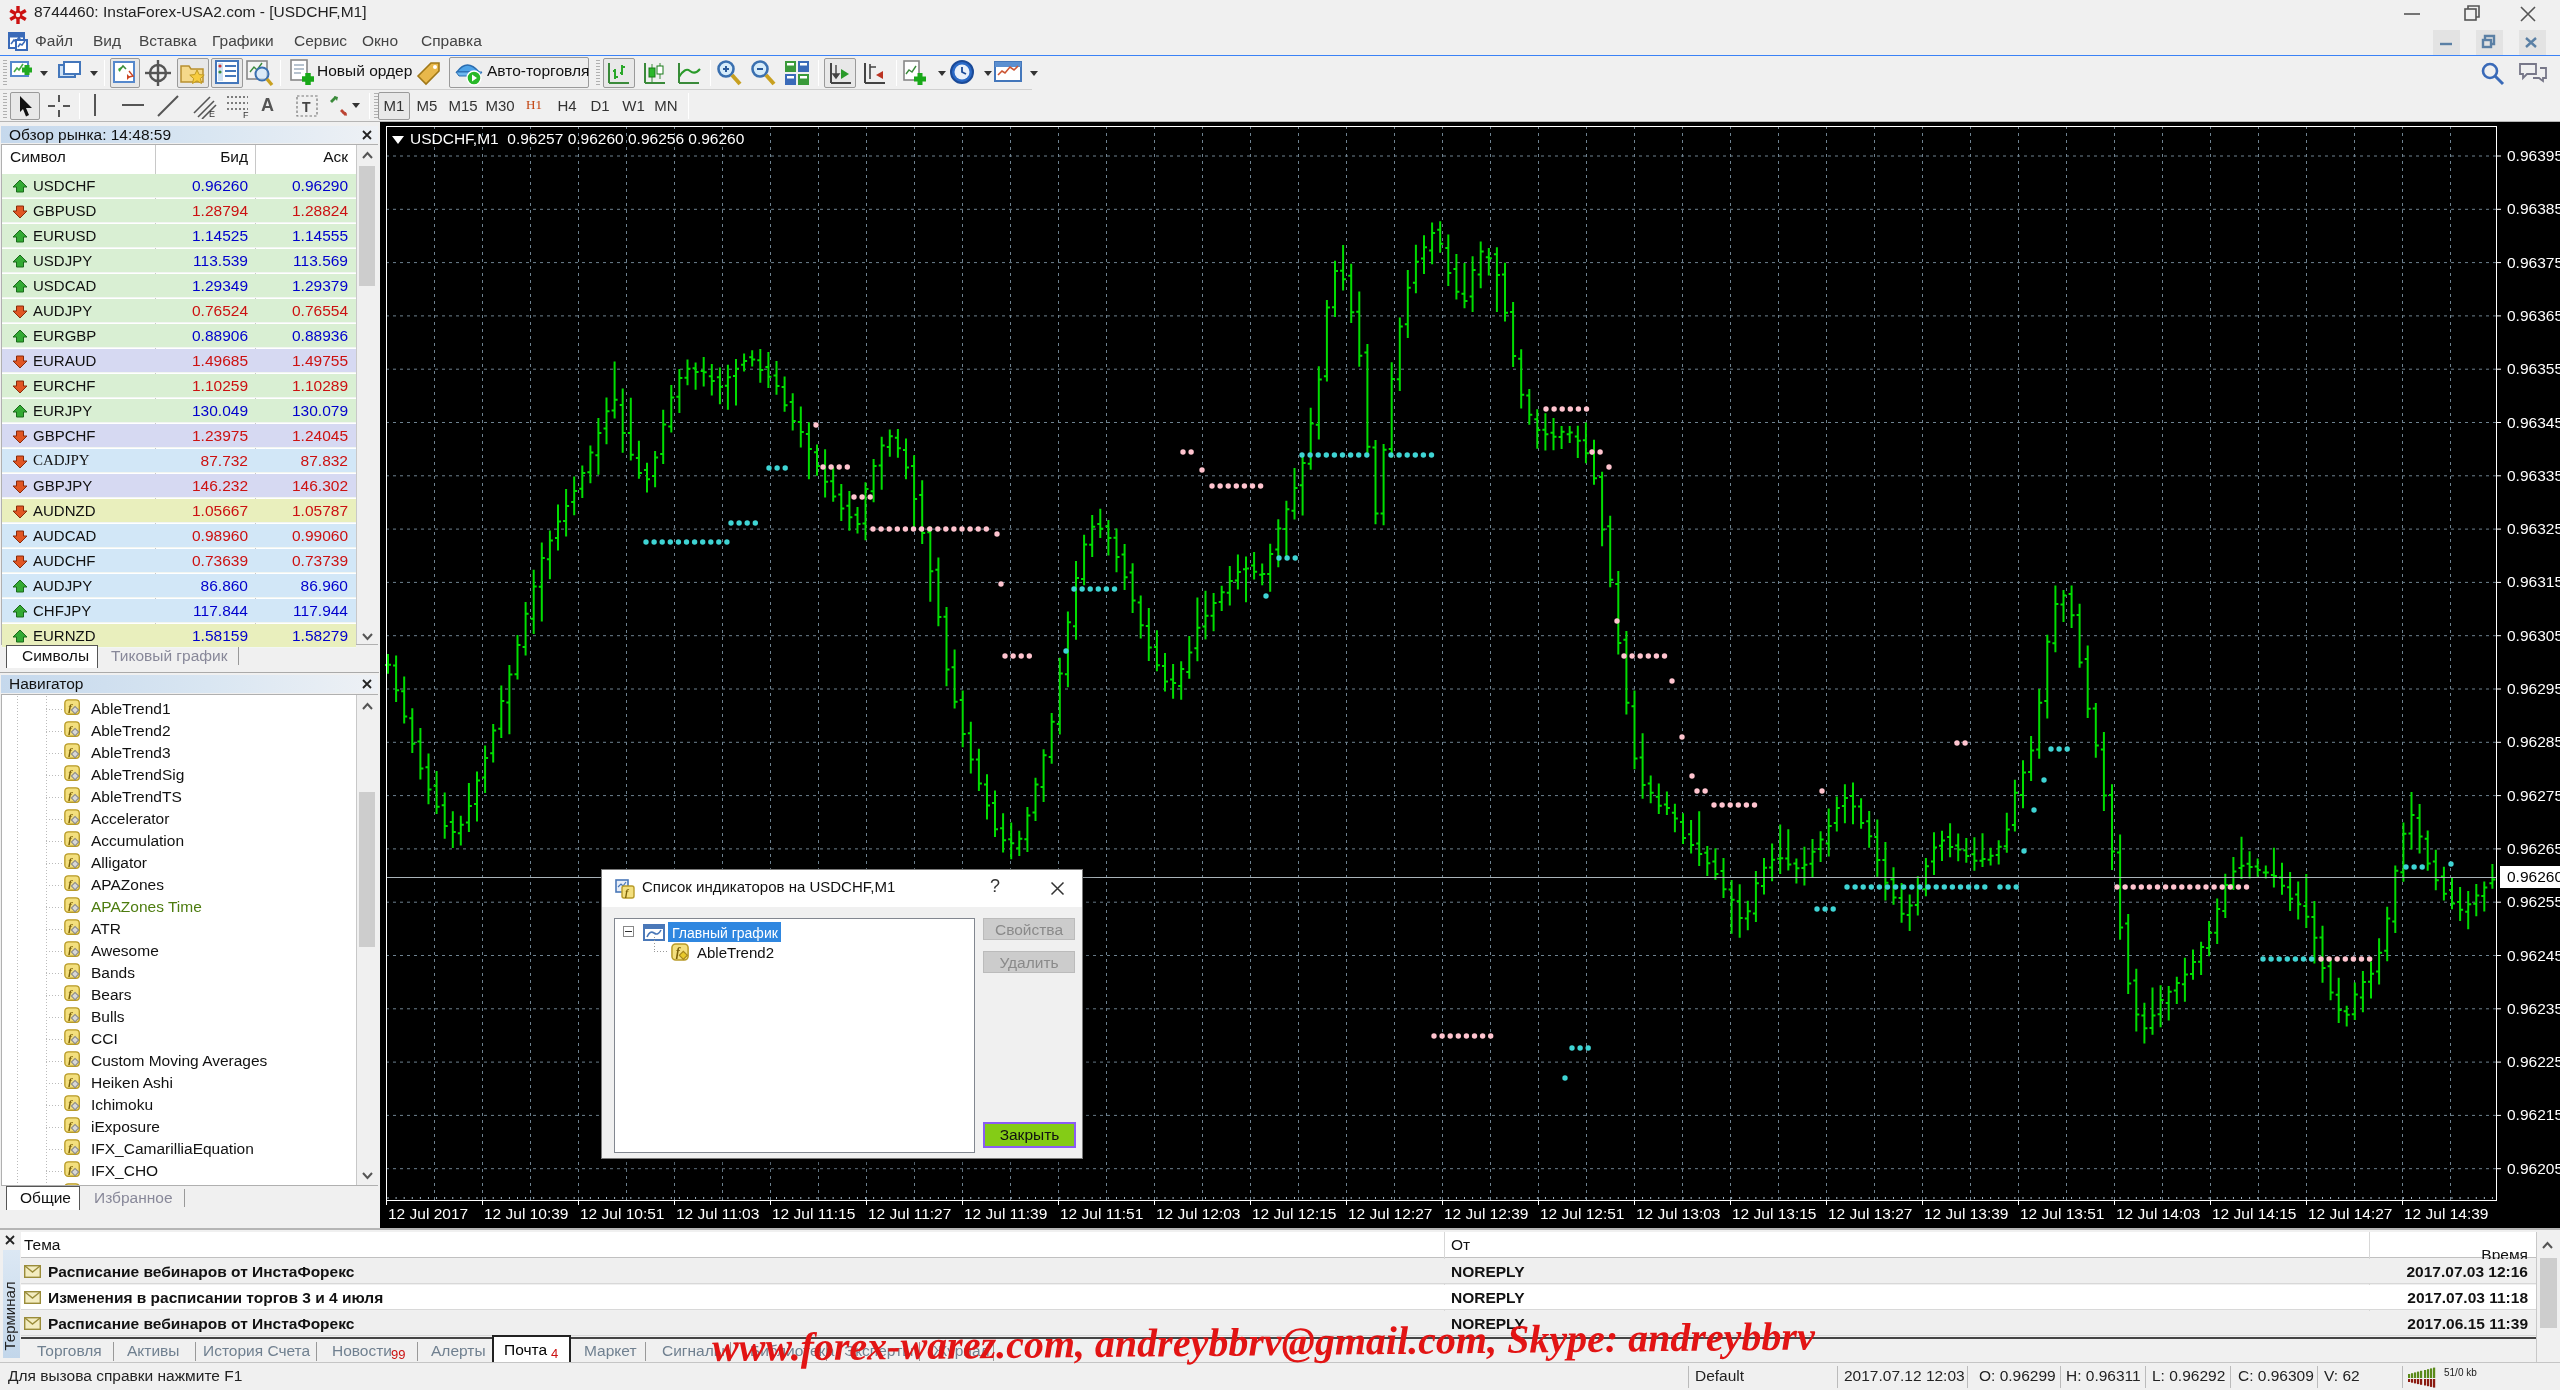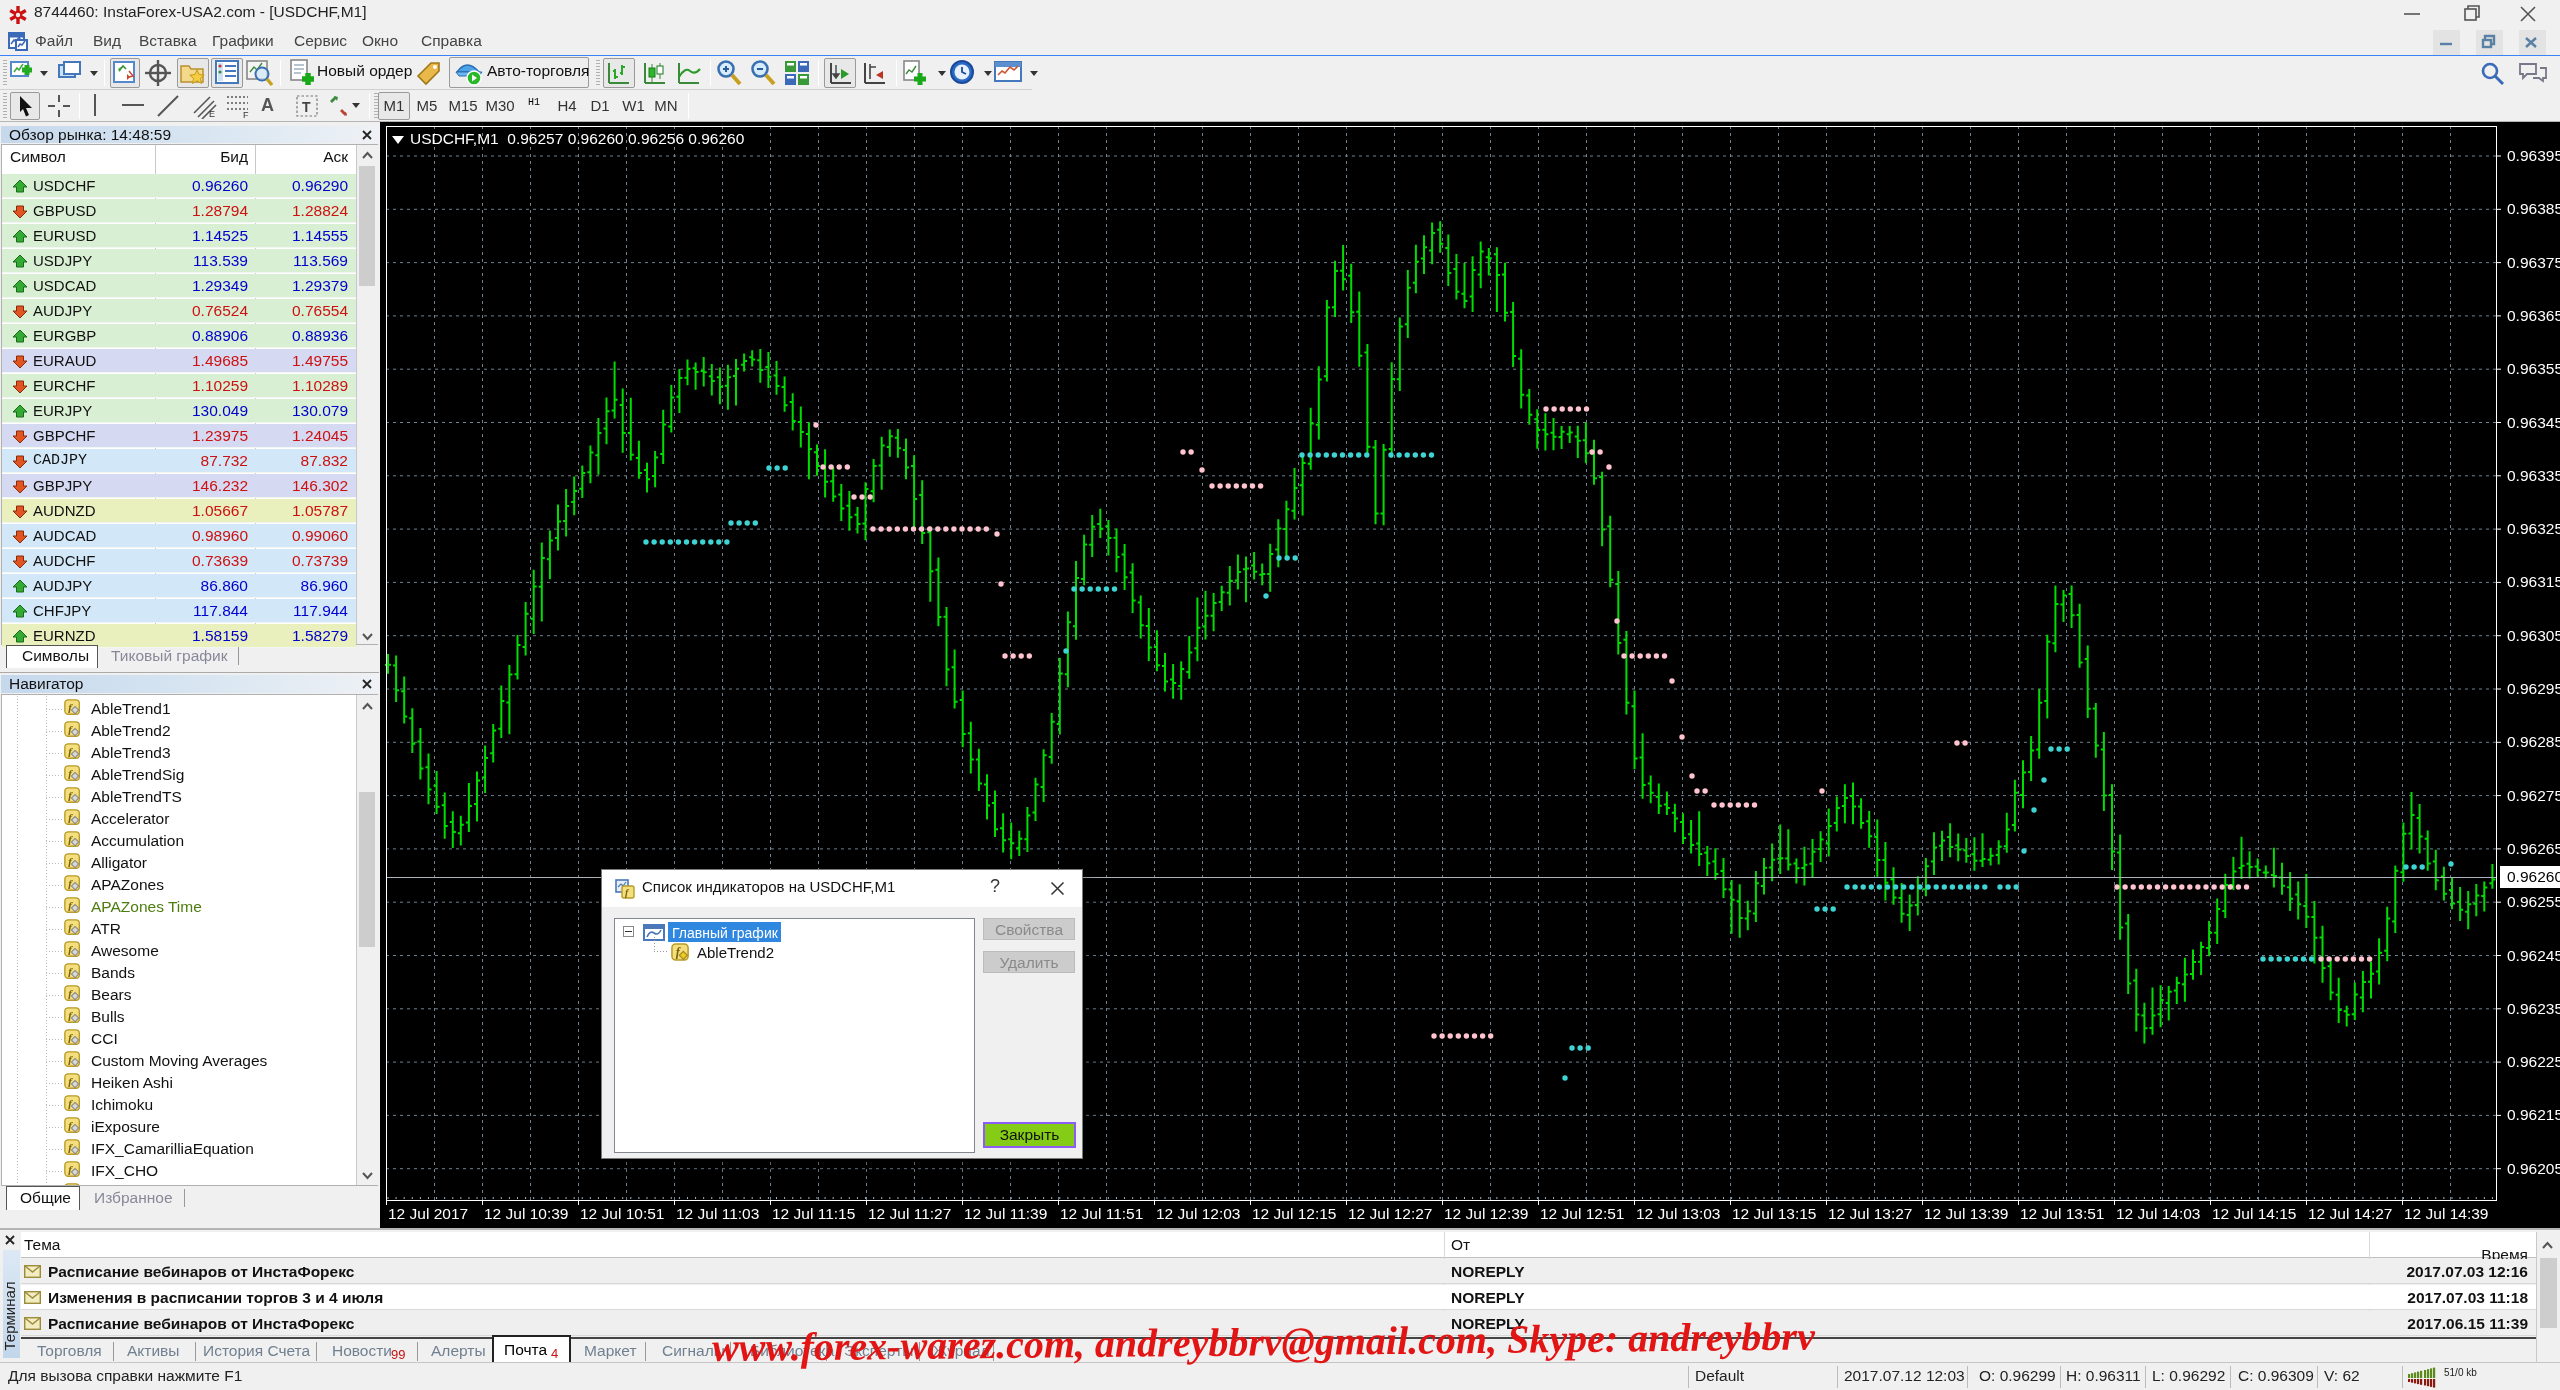--- a/index.html
+++ b/index.html
@@ -268,21 +268,21 @@
       <path d="M21 23l-1-4-4 1z" fill="#bb4433"></path>
       <path d="M26 10l4 5 4-5z" fill="#333"></path>
     </svg>
     <div style="position:absolute;left:369px;top:3px;width:1px;height:26px;background:#c8c8c8;border-right:1px solid #fff"></div>
     <div style="position:absolute;left:374px;top:3px;width:4px;height:26px;background-image:repeating-linear-gradient(#b0b0b0 0 1px,transparent 1px 3px);background-size:2px 100%"></div>
     <div style="position:absolute;left:378px;top:2px;width:32px;height:28px;background:#e8e8e8;border:1px solid #9a9a9a;border-radius:2px"></div>
     <div style="position:absolute;left:381px;top:7px;width:26px;font-family:'Liberation Sans',sans-serif;font-size:15px;color:#333;text-align:center">M1</div>
     <div style="position:absolute;left:414px;top:7px;width:26px;font-family:'Liberation Sans',sans-serif;font-size:15px;color:#333;text-align:center">M5</div>
     <div style="position:absolute;left:447px;top:7px;width:32px;font-family:'Liberation Sans',sans-serif;font-size:15px;color:#333;text-align:center">M15</div>
     <div style="position:absolute;left:484px;top:7px;width:32px;font-family:'Liberation Sans',sans-serif;font-size:15px;color:#333;text-align:center">M30</div>
-    <div style="position:absolute;left:521px;top:7px;width:26px;font-family:Liberation Mono, monospace;font-size:10px;color:#000000;text-align:center">H1</div>
+    <div style="position:absolute;left:521px;top:7px;width:26px;font-family:Liberation Serif, serif;font-size:13px;color:#c2410c;text-align:center">H1</div>
     <div style="position:absolute;left:554px;top:7px;width:26px;font-family:'Liberation Sans',sans-serif;font-size:15px;color:#333;text-align:center">H4</div>
     <div style="position:absolute;left:587px;top:7px;width:26px;font-family:'Liberation Sans',sans-serif;font-size:15px;color:#333;text-align:center">D1</div>
     <div style="position:absolute;left:620px;top:7px;width:27px;font-family:'Liberation Sans',sans-serif;font-size:15px;color:#333;text-align:center">W1</div>
     <div style="position:absolute;left:652px;top:7px;width:28px;font-family:'Liberation Sans',sans-serif;font-size:15px;color:#333;text-align:center">MN</div>
     <div style="position:absolute;left:688px;top:3px;width:1px;height:26px;background:#c8c8c8;border-right:1px solid #fff"></div>
   </div>
 <div style="position:absolute;left:380px;top:122px;width:2180px;height:1106px;background:#000"></div>
 <svg width="2180" height="1106" viewBox="0 0 2180 1106" style="position:absolute;left:380px;top:122px;background:#000">
     <g stroke="#6e8290" stroke-width="1" stroke-dasharray="3 4">
       <line x1="54.5" y1="4" x2="54.5" y2="1078"></line>
@@ -1250,21 +1250,21 @@
     <svg width="16" height="15" style="position:absolute;left:12px;top:303px" viewBox="0 0 16 15">
       <path d="M8 14 L1 7 H4.5 V2 H11.5 V7 H15 Z" fill="#e05522" stroke="#8a2a0a" stroke-width="1"></path>
     </svg>
     <div style="position:absolute;left:33px;top:301px;font-family:'Liberation Sans',sans-serif;font-size:15px;color:#111">GBPCHF</div>
     <div style="position:absolute;left:150px;top:301px;width:98px;text-align:right;font-family:'Liberation Sans',sans-serif;font-size:15.5px;color:#cc1111">1.23975</div>
     <div style="position:absolute;left:250px;top:301px;width:98px;text-align:right;font-family:'Liberation Sans',sans-serif;font-size:15.5px;color:#cc1111">1.24045</div>
     <div style="position:absolute;left:2px;top:323px;width:354px;height:24px;background:#d2e7f7;border-bottom:1px solid #f2f6f2"></div>
     <svg width="16" height="15" style="position:absolute;left:12px;top:328px" viewBox="0 0 16 15">
       <path d="M8 14 L1 7 H4.5 V2 H11.5 V7 H15 Z" fill="#e05522" stroke="#8a2a0a" stroke-width="1"></path>
     </svg>
-    <div style="position:absolute;left:33px;top:326px;font-family:Liberation Mono, monospace;font-size:15px;color:#111">CADJPY</div>
+    <div style="position:absolute;left:33px;top:326px;font-family:Liberation Serif, serif;font-size:15px;color:#111">CADJPY</div>
     <div style="position:absolute;left:150px;top:326px;width:98px;text-align:right;font-family:'Liberation Sans',sans-serif;font-size:15.5px;color:#cc1111">87.732</div>
     <div style="position:absolute;left:250px;top:326px;width:98px;text-align:right;font-family:'Liberation Sans',sans-serif;font-size:15.5px;color:#cc1111">87.832</div>
     <div style="position:absolute;left:2px;top:348px;width:354px;height:24px;background:#d6d9f2;border-bottom:1px solid #f2f6f2"></div>
     <svg width="16" height="15" style="position:absolute;left:12px;top:353px" viewBox="0 0 16 15">
       <path d="M8 14 L1 7 H4.5 V2 H11.5 V7 H15 Z" fill="#e05522" stroke="#8a2a0a" stroke-width="1"></path>
     </svg>
     <div style="position:absolute;left:33px;top:351px;font-family:'Liberation Sans',sans-serif;font-size:15px;color:#111">GBPJPY</div>
     <div style="position:absolute;left:150px;top:351px;width:98px;text-align:right;font-family:'Liberation Sans',sans-serif;font-size:15.5px;color:#cc1111">146.232</div>
     <div style="position:absolute;left:250px;top:351px;width:98px;text-align:right;font-family:'Liberation Sans',sans-serif;font-size:15.5px;color:#cc1111">146.302</div>
     <div style="position:absolute;left:2px;top:373px;width:354px;height:24px;background:#e9efbd;border-bottom:1px solid #f2f6f2"></div>

